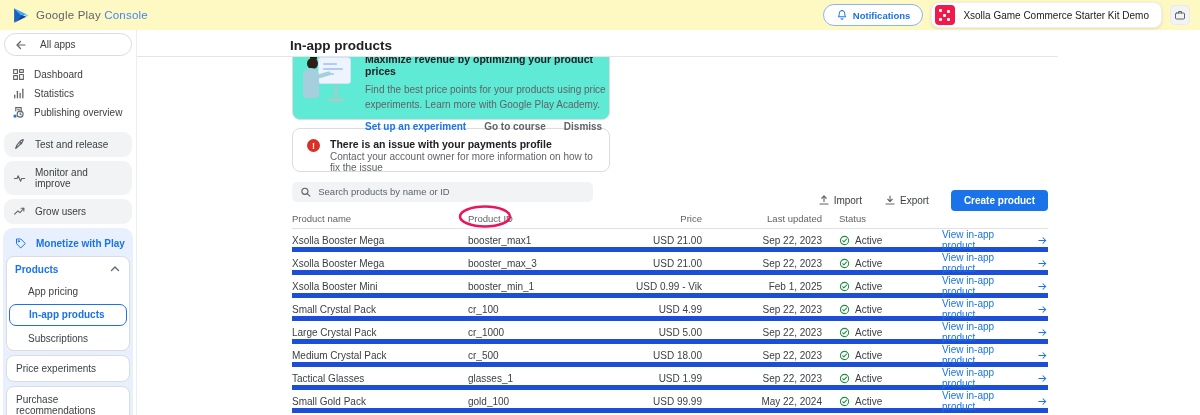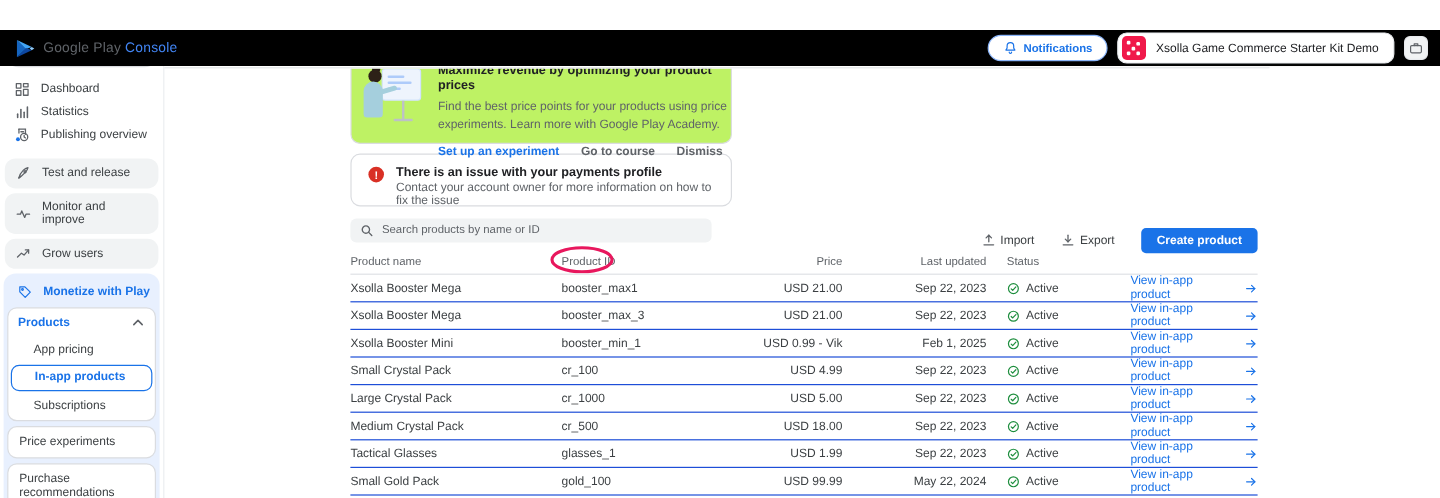--- a/index.html
+++ b/index.html
@@ -1,21 +1,21 @@
 <!DOCTYPE html>
 <html><head>
 <meta charset="utf-8">
 <style>
   * { margin:0; padding:0; box-sizing:border-box; }
   html,body { width:1200px; height:415px; overflow:hidden; background:#fff;
     font-family:"Liberation Sans", sans-serif; color:#202124; }
 
   
-  .topbar { position:absolute; top:0; left:0; right:0; height:30px; background:#000000;
-    display:flex; align-items:center; padding:0 10px 0 12px; z-index:6;margin-top:25px; }
+  .topbar { position:absolute; top:0; left:0; right:0; height:30px; background:#fef9c3;
+    display:flex; align-items:center; padding:0 10px 0 12px; z-index:6; }
   .logo { display:flex; align-items:center; gap:7px; }
   .logo svg { width:17px; height:17px; }
   .logo-text { font-size:11.5px; color:#5f6368; letter-spacing:.2px; }
   .logo-text b { font-weight:normal; color:#4285f4; }
   .topbar-right { margin-left:auto; display:flex; align-items:center; gap:8px; }
   .notif-btn { display:flex; align-items:center; gap:5px; height:22px; padding:0 12px;
     border:1px solid #8ab4f8; border-radius:12px; background:#fff; color:#1a73e8;
     font-size:9.5px; font-weight:bold; font-family:inherit; cursor:pointer; }
   .notif-btn svg { width:11px; height:11px; }
   .app-chip { display:flex; align-items:center; gap:8px; height:26px; padding:3px 12px 3px 3px;
@@ -65,21 +65,21 @@
   .page-header { position:absolute; left:137px; top:30px; width:921px; height:27px;
     background:#fff; border-bottom:1px solid #e3e5e8; z-index:5; }
   .page-title { font-size:13.5px; font-weight:bold; color:#202124; padding:8px 0 0 153px; }
 
   
   .content-scroll { position:absolute; left:137px; top:57px; width:1063px; bottom:0;
     overflow:hidden; }
   .content-inner { padding-left:155px; width:911px; }
 
   .promo-card { width:318px; height:74px; margin-top:-11px; border:1px solid #dadce0;
-    border-radius:8px; display:flex; gap:12px; padding:6px 10px 8px 8px; background:#bef264; }
+    border-radius:8px; display:flex; gap:12px; padding:6px 10px 8px 8px; background:#5eead4; }
   .illu { width:52px; flex:none; position:relative; }
   .illu .board { position:absolute; right:2px; top:4px; width:33px; height:27px;
     background:#eef4fd; border:1px solid #d2e3fc; border-radius:3px; }
   .illu .board i { position:absolute; height:2px; background:#aecbfa; border-radius:1px; }
   .illu .board i:nth-child(1){left:4px;top:5px;width:14px;}
   .illu .board i:nth-child(2){left:4px;top:10px;width:20px;}
   .illu .board i:nth-child(3){left:4px;top:15px;width:11px;}
   .illu .stand { position:absolute; right:16px; top:31px; width:2px; height:16px; background:#bdc1c6; }
   .illu .base { position:absolute; right:9px; top:46px; width:16px; height:2px; background:#bdc1c6; border-radius:1px; }
   .illu .bun { position:absolute; left:9px; top:1px; width:7px; height:7px; border-radius:50%; background:#241a16; }
@@ -114,21 +114,21 @@
     padding:0 8px; cursor:pointer; }
   .tool-btn svg { width:11px; height:11px; color:#5f6368; }
   .create-btn { height:21px; margin-left:8px; padding:0 13px; background:#1a73e8; color:#fff;
     border:none; border-radius:4px; font-size:10px; font-weight:bold; font-family:inherit;
     cursor:pointer; }
 
   .table { width:756px; margin-top:7px; }
   .thead, .trow { display:grid; grid-template-columns:176px 130px 104px 120px 120px 1fr;
     align-items:center; }
   .thead { height:20px; font-size:9.5px; color:#5f6368; border-bottom:1px solid #dfe1e5; }
-  .trow { height:23px; font-size:10px; color:#3c4043; border-bottom:1px solid #1d4ed8; }
+  .trow { height:23px; font-size:10px; color:#3c4043; border-bottom:5px solid #1d4ed8; }
   .col-right { text-align:right; }
   .col-status { padding-left:17px; }
   .cell-status { padding-left:17px; display:flex; align-items:center; gap:5px; }
   .cell-status svg { width:11px; height:11px; color:#1e8e3e; flex:none; }
   .cell-link { display:flex; justify-content:space-between; align-items:center; gap:7px;
     color:#1a73e8; cursor:pointer; }
   .cell-link svg { width:11px; height:11px; flex:none; }
 
   .annotation { position:absolute; left:321px; top:148px; width:54px; height:23px; z-index:8;
     pointer-events:none; }

